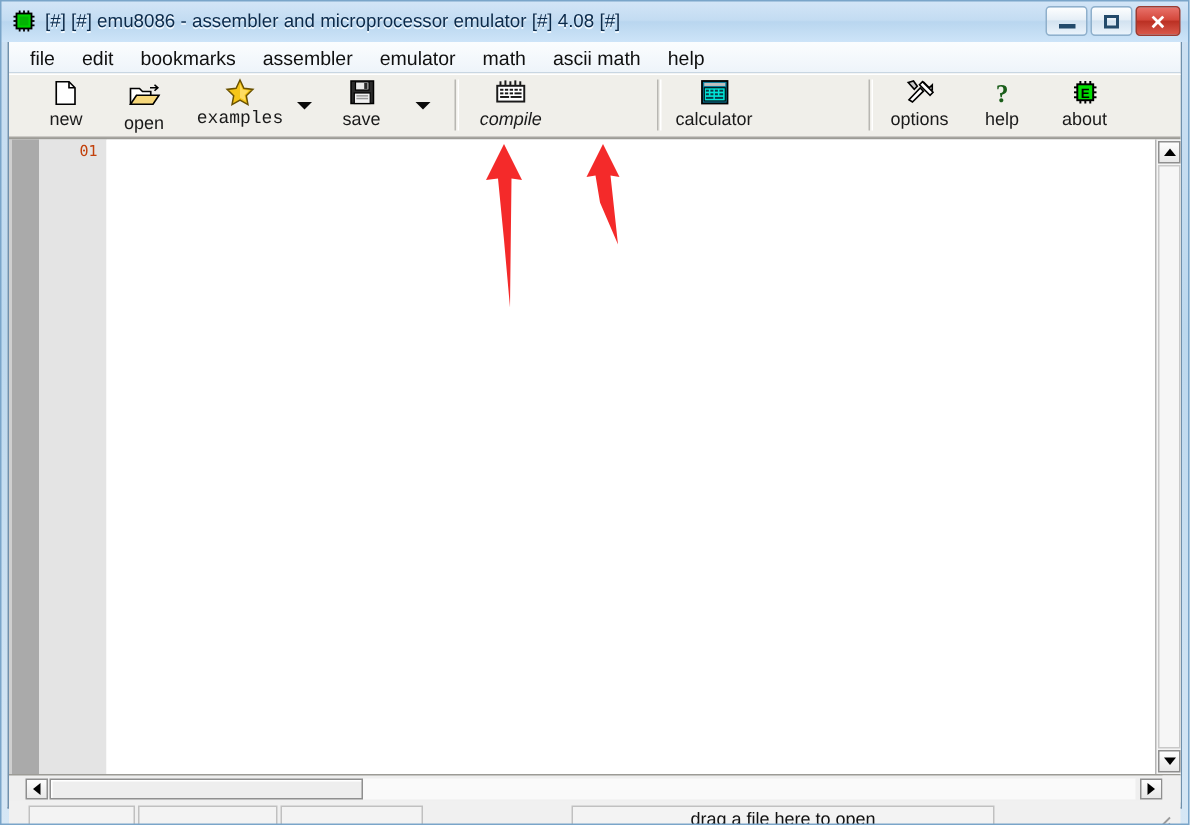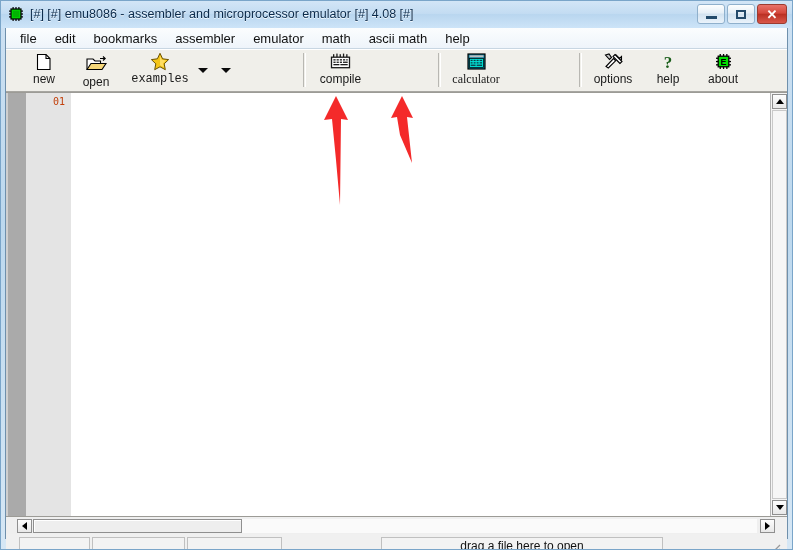--- a/index.html
+++ b/index.html
@@ -304,30 +304,43 @@
               <path d="M10 3.8 L11.8 7.8 L16 8.4 L13 11.2 L13.8 15.2 L10 13.2 Z" fill="#ffe070" opacity=".85"></path>
             </svg>
           </span>
           <span class="tblabel">examples</span>
         </div>
 
         <div class="tb-arrow">
             <div class="tri-down"></div>
           </div>
 
+        <div class="tbbtn" style="width:48px;margin-left:8px;">
+          <span class="tbicon">
+            <svg width="17" height="17" viewBox="0 0 17 17">
+              <rect x="1" y="1" width="15" height="15" fill="#2b2b2b" stroke="#000" stroke-width="1"></rect>
+              <rect x="4" y="1.6" width="9" height="5.4" fill="#e8e8e8" stroke="#000" stroke-width=".8"></rect>
+              <rect x="9.8" y="2.3" width="2.2" height="4" fill="#2b2b2b"></rect>
+              <rect x="3.2" y="9" width="10.6" height="7" fill="#f2f2f2" stroke="#000" stroke-width=".8"></rect>
+              <rect x="4.6" y="10.4" width="7.8" height="1" fill="#9a9a9a"></rect>
+              <rect x="4.6" y="12.2" width="7.8" height="1" fill="#9a9a9a"></rect>
+            </svg>
+          </span>
+          <span class="tblabel">save</span>
+        </div>
 
         <div class="tb-arrow" style="margin-left:10px;">
             <div class="tri-down"></div>
           </div>
       </div>
 
       <div class="tb-sep" style="left:297px;"></div>
 
       <div class="tb-group" style="left:303px;">
-        <div class="tbbtn" style="width:63px;">
+        <div class="tbbtn" style="width:63px;font-style:italic;">
           <span class="tbicon">
             <svg width="21" height="18" viewBox="0 0 21 18">
               <g fill="#1a1a1a">
                 <rect x="3" y="1.2" width="1.3" height="3"></rect>
                   <rect x="6.3" y="0.6" width="1.3" height="3.6"></rect>
                 <rect x="9.6" y="1.2" width="1.3" height="3"></rect>
                   <rect x="12.9" y="0.6" width="1.3" height="3.6"></rect>
                 <rect x="16.2" y="1.2" width="1.3" height="3"></rect>
               </g>
               <rect x="1.5" y="4.2" width="18" height="10.5" fill="#ffffff" stroke="#1a1a1a" stroke-width="1.3"></rect>
@@ -346,21 +359,21 @@
               </g>
             </svg>
           </span>
           <span class="tblabel">compile</span>
         </div>
 
       </div>
 
       <div class="tb-sep" style="left:432px;"></div>
 
-      <div class="tb-group" style="left:437px;font-family:Liberation Serif, serif;">
+      <div class="tb-group" style="left:437px;">
         <div class="tbbtn" style="width:66px;">
           <span class="tbicon">
             <svg width="19" height="17" viewBox="0 0 19 17">
               <rect x="1" y="1" width="17" height="15" fill="#0a7d9c" stroke="#000" stroke-width="1.2"></rect>
               <rect x="2.5" y="2.3" width="14" height="2" fill="#bfbfbf"></rect>
               <rect x="2.5" y="5.5" width="14" height="8.8" fill="#00e5d8" stroke="#000" stroke-width=".7"></rect>
               <g fill="#0a3a45">
                 <rect x="3.6" y="6.8" width="2" height="1.3"></rect>
                   <rect x="6.6" y="6.8" width="2" height="1.3"></rect>
                 <rect x="9.6" y="6.8" width="2" height="1.3"></rect>

